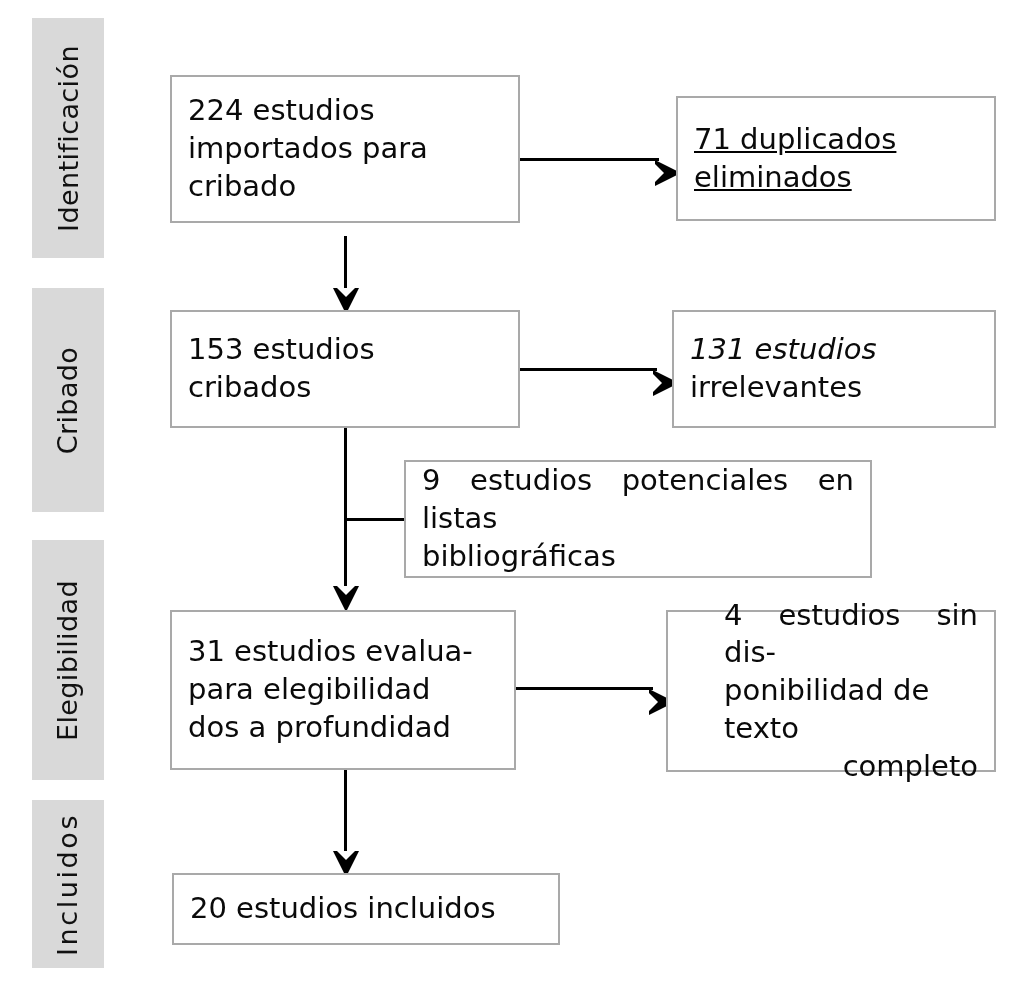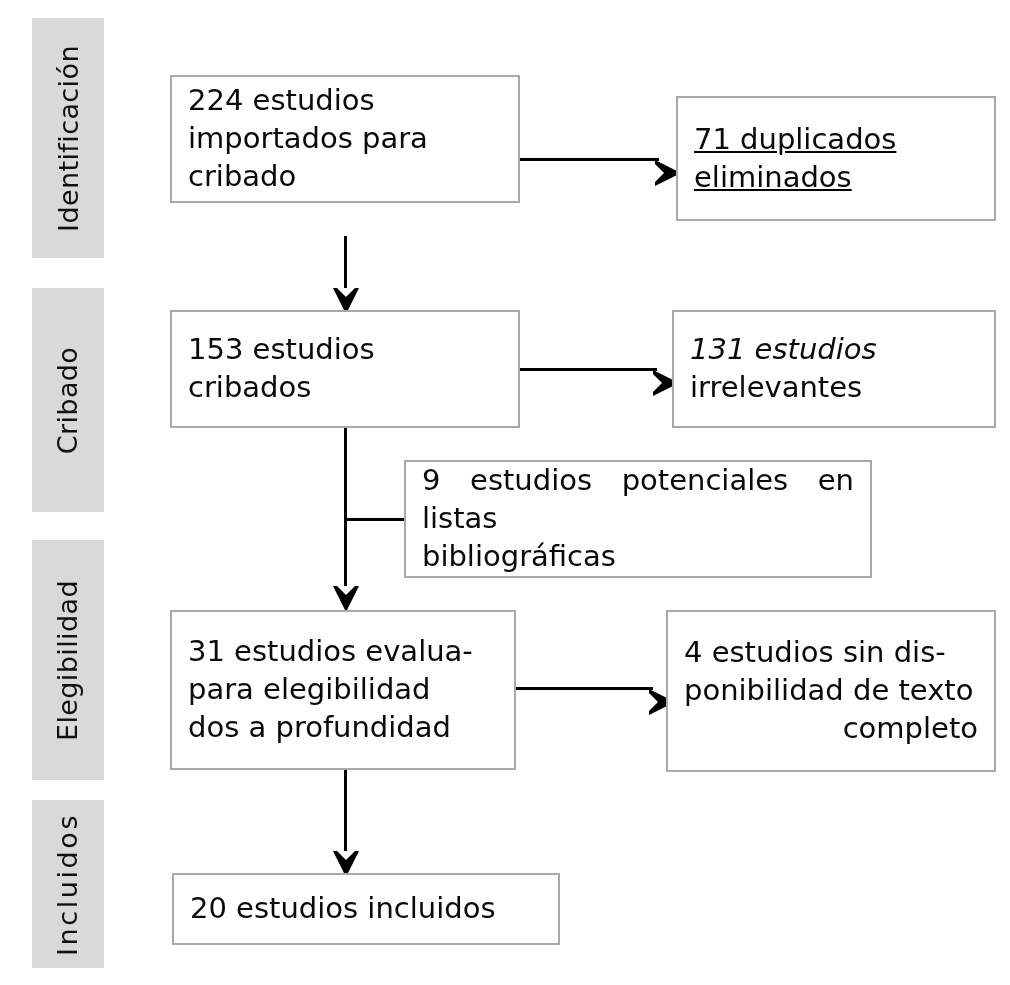--- a/index.html
+++ b/index.html
@@ -128,21 +128,21 @@
   <div class="arrow-down" style="left:332.5px;top:586px;"></div>
 
   <div class="hline" style="left:344px;top:518px;width:60px;"></div>
 
   <div class="hline" style="left:514px;top:687px;width:139px;"></div>
   <div class="arrow-right" style="left:649px;top:688.5px;"></div>
 
   <div class="vline" style="left:344px;top:768px;width:3px;height:92px;"></div>
   <div class="arrow-down" style="left:332.5px;top:851px;"></div>
 
-  <div class="fbox" style="left:170px;top:75px;width:350px;height:128px;">
+  <div class="fbox" style="left:170px;top:75px;width:350px;height:148px;">
     <div class="fbox-text nojust"><span>224 estudios</span><br><span>importados para</span><br><span>cribado</span></div>
   </div>
 
   <div class="fbox" style="left:676px;top:96px;width:320px;height:125px;text-decoration:underline;">
     <div class="fbox-text">
         <span style="display:block;text-align:justify;text-justify:inter-character;">71 duplicados</span>
         <span style="display:block;text-align:left;">eliminados</span>
       </div>
   </div>
 
@@ -168,21 +168,21 @@
   </div>
 
   <div class="fbox" style="left:170px;top:610px;width:346px;height:160px;">
     <div class="fbox-text">
         <span style="display:block;text-align:left;">31 estudios evalua-</span>
         <span style="display:block;text-align:justify;text-justify:inter-character;">para elegibilidad</span>
         <span style="display:block;text-align:justify;text-justify:inter-word;">dos a profundidad</span>
       </div>
   </div>
 
-  <div class="fbox" style="left:666px;top:610px;width:330px;height:162px;">
+  <div class="fbox" style="left:666px;top:610px;width:330px;height:162px;padding-left:40px;">
     <div class="fbox-text">
         <span style="display:block;text-align:justify;text-justify:inter-word;">4 estudios sin dis-</span>
         <span style="display:block;text-align:left;">ponibilidad de texto</span>
         <span style="display:block;text-align:right;">completo</span>
       </div>
   </div>
 
   <div class="fbox" style="left:172px;top:873px;width:388px;height:72px;">
     <div class="fbox-text nojust">20 estudios incluidos</div>
   </div>

